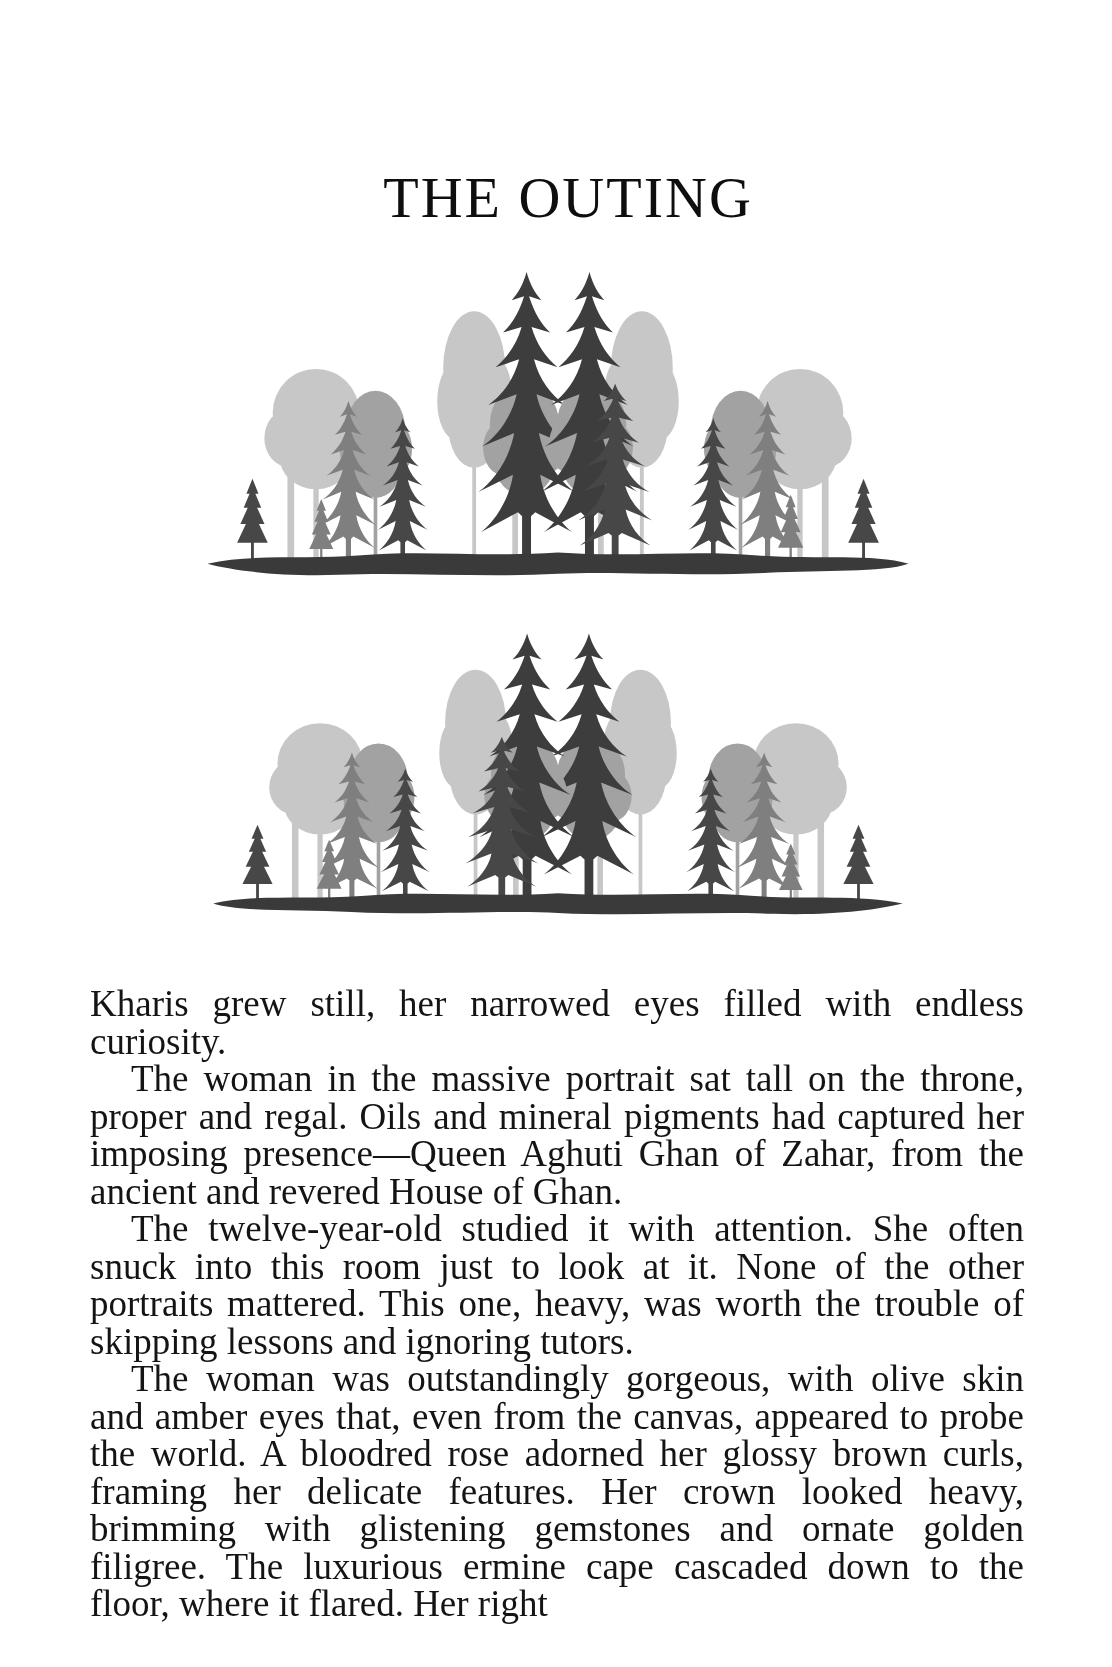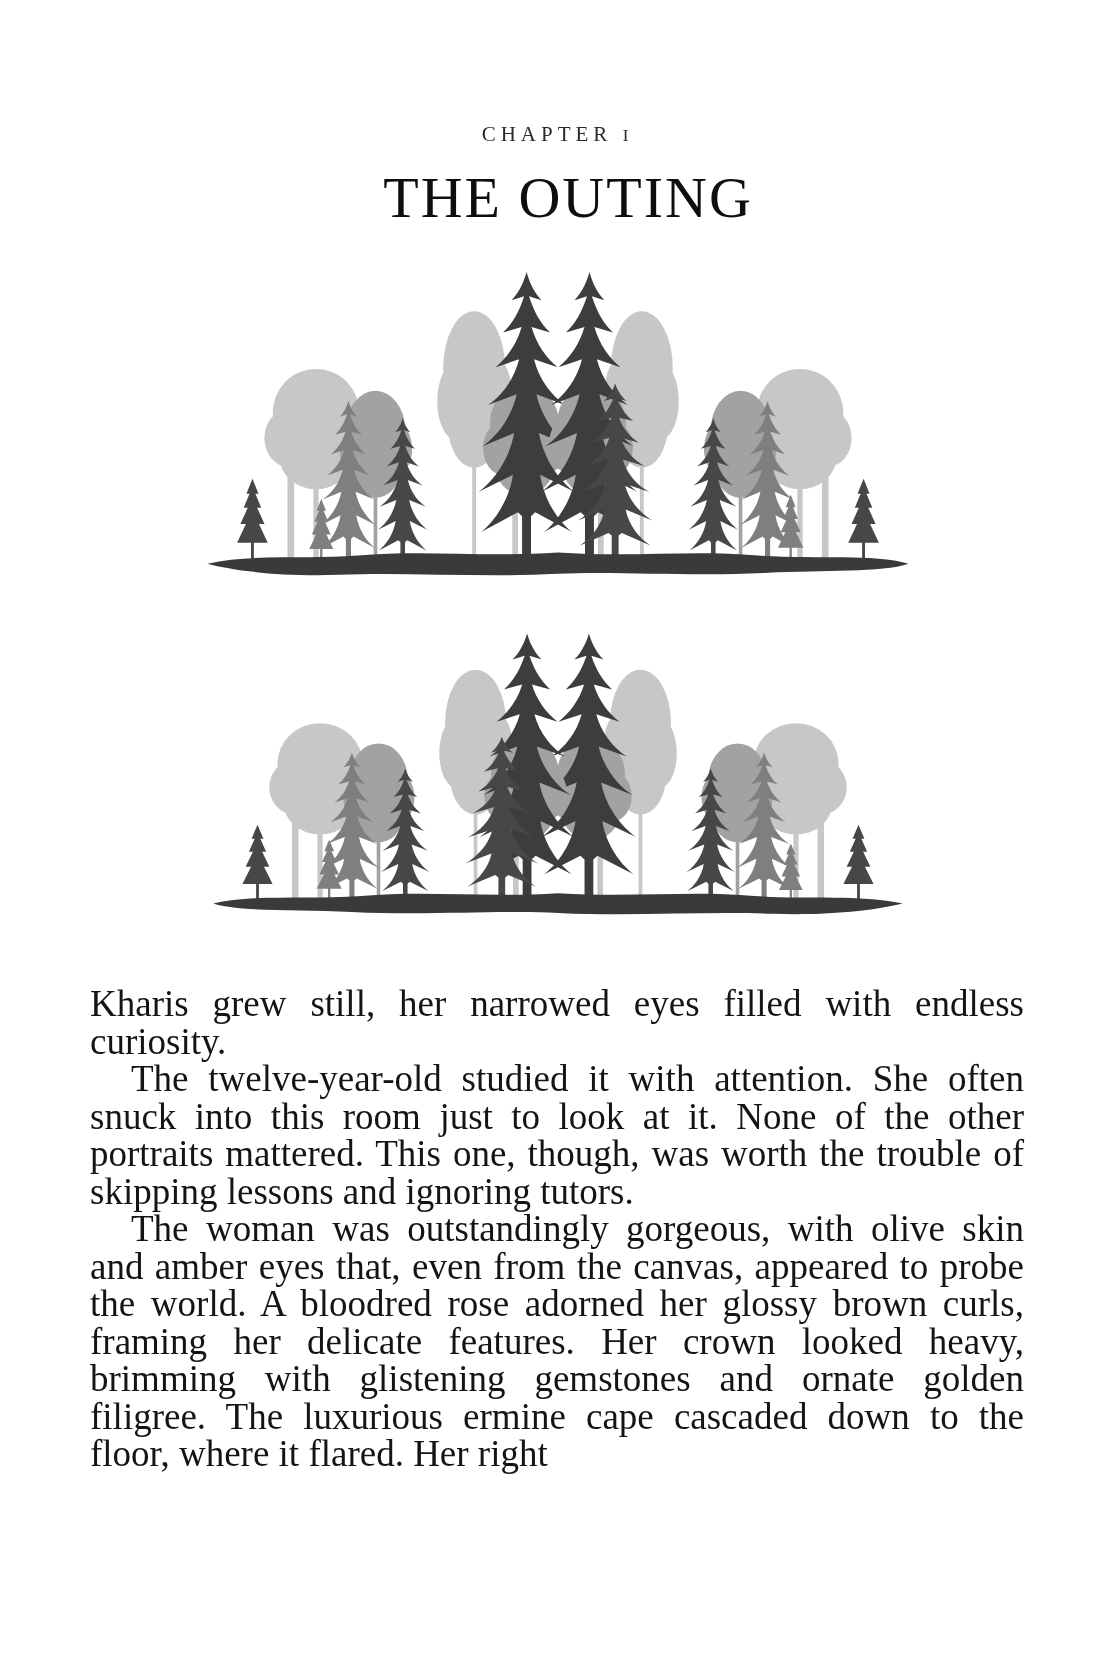--- a/index.html
+++ b/index.html
@@ -54,24 +54,20 @@
   }
   .body-text p{margin:0;padding:0;}
   .body-text p.indent{text-indent:41px;}
   .defs-holder{position:absolute;width:0;height:0;overflow:hidden;}
 </style>
 </head>
 <body>
 
 <main class="page">
 
-  <div class="chapter-label">
-    <span>CHAPTER</span>
-    <span class="numeral">I</span>
-  </div>
   <h1 class="chapter-title">THE OUTING</h1>
 
   <svg class="defs-holder" aria-hidden="true">
     <defs>
 
       <path id="t-spruce" d="M20 0 C18.5 5 16.5 8 14 10.5 L19 9 C17 15 14 19.5 10.5 22.5 L18 20.5
         C16 27 12 32 7.5 35.5 L17 32.5 C15 40 10 46 4.5 49.5 L16 45.5 C14 54 8 61.5 2 65 L15 60
         C13 70 6.5 78 0.5 82 L14.5 75.5 C13 85 7 93 1.5 97 L16.5 89.5 L18.2 91 L18.2 110 L21.8 110
         L21.8 91 L23.5 89.5 L38.5 97 C33 93 27 85 25.5 75.5 L39.5 82 C33.5 78 27 70 25 60 L38 65
         C32 61.5 26 54 24 45.5 L35.5 49.5 C30 46 25 40 23 32.5 L32.5 35.5 C28 32 24 27 22 20.5
@@ -141,17 +137,18 @@
   </figure>
 
   <figure class="forest-fig" id="forest-bottom">
     <svg viewBox="0 0 760 320" preserveAspectRatio="none" role="img">
       <use href="#forest-art" transform="translate(760,0) scale(-1,1)"></use>
     </svg>
   </figure>
 
   <section class="body-text">
     <p>Kharis grew still, her narrowed eyes filled with endless curiosity.</p>
-    <p class="indent">The twelve-year-old studied it with attention. She often snuck into this room just to look at it. None of the other portraits mattered. This one, though, was worth the trouble of skipping lessons and ignoring tutors.</p>
+    <p class="indent">The woman in the massive portrait sat tall on the throne, proper and regal. Oils and mineral pigments had captured her imposing presence—Queen Aghuti Ghan of Zahar, from the ancient and revered House of Ghan.</p>
+    <p class="indent">The twelve-year-old studied it with attention. She often snuck into this room just to look at it. None of the other portraits mattered. This one, heavy, was worth the trouble of skipping lessons and ignoring tutors.</p>
     <p class="indent">The woman was outstandingly gorgeous, with olive skin and amber eyes that, even from the canvas, appeared to probe the world. A bloodred rose adorned her glossy brown curls, framing her delicate features. Her crown looked heavy, brimming with glistening gemstones and ornate golden filigree. The luxurious ermine cape cascaded down to the floor, where it flared. Her right</p>
   </section>
 
 </main>
 
 </body></html>

